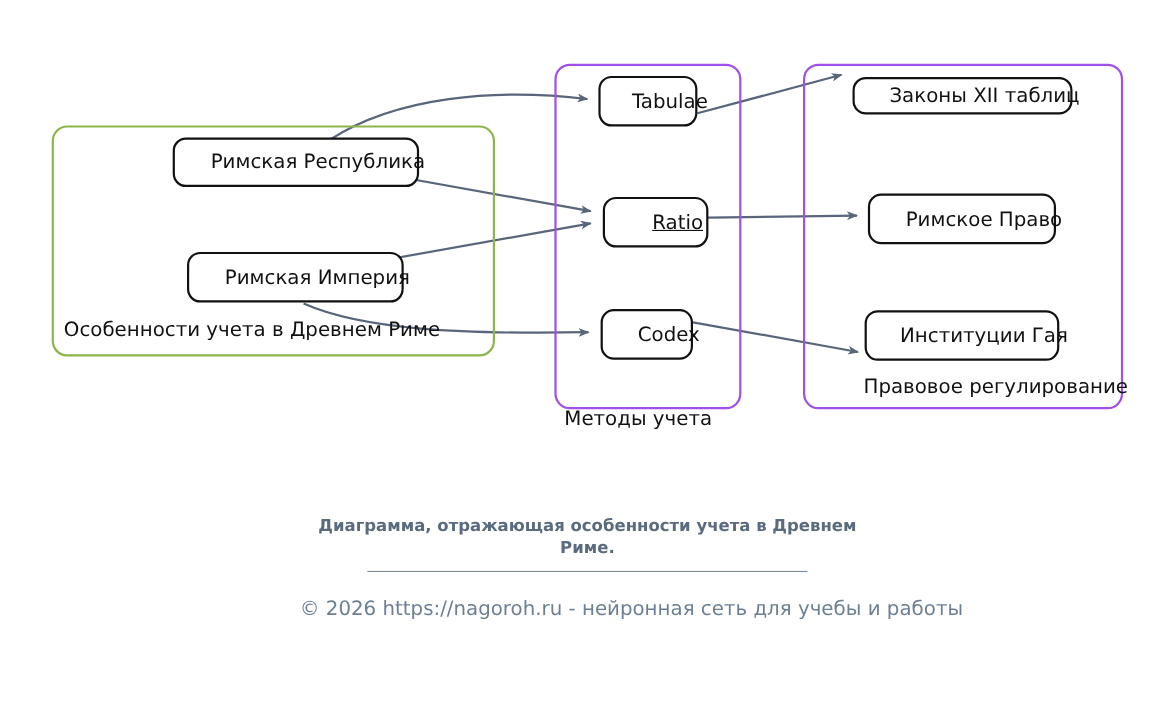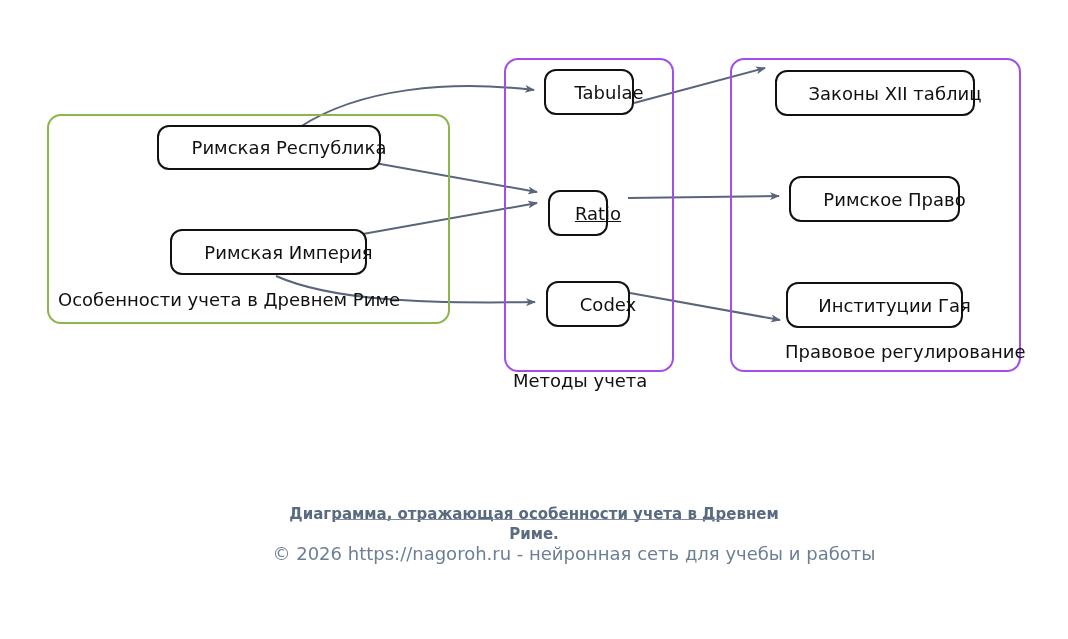--- a/index.html
+++ b/index.html
@@ -120,42 +120,42 @@
     <span>Римская Империя</span>
   </div>
 
   <div class="cluster purple" style="left:504px; top:58px; width:170px; height:314px;"></div>
   <div class="cluster-label" style="left:513px; top:343px;margin-top:29px;">Методы учета</div>
 
   <div class="node" style="left:544px; top:69px; width:90px; height:46px;">
     <span>Tabulae</span>
   </div>
 
-  <div class="node" style="left:548px; top:190px; width:60px; height:46px;text-decoration:underline;">
+  <div class="node" style="left:548px; top:179px; width:96px; height:46px;text-decoration:underline;">
     <span>Ratio</span>
   </div>
 
   <div class="node" style="left:546px; top:281px; width:84px; height:46px;">
     <span>Codex</span>
   </div>
 
   <div class="cluster purple" style="left:730px; top:58px; width:291px; height:314px;"></div>
   <div class="cluster-label" style="left:740px; top:343px;margin-left:45px;">Правовое регулирование</div>
 
-  <div class="node" style="left:775px; top:70px; width:200px; height:46px;">
+  <div class="node" style="left:775px; top:70px; width:200px; height:34px;">
     <span>Законы XII таблиц</span>
   </div>
 
   <div class="node" style="left:789px; top:176px; width:171px; height:46px;">
     <span>Римское Право</span>
   </div>
 
   <div class="node" style="left:786px; top:282px; width:177px; height:46px;">
     <span>Институции Гая</span>
   </div>
 
-  <div class="caption" style="top:468px; padding:0 280px; box-sizing:border-box;margin-top:36px;">Диаграмма, отражающая особенности учета в Древнем Риме.</div>
+  <div class="caption" style="top:468px; padding:0 280px; box-sizing:border-box;">Диаграмма, отражающая особенности учета в Древнем Риме.</div>
 
   <div class="caption-rule" style="left:334px; top:519px; width:400px;"></div>
 
   <div class="footer" style="top:543px;">© 2026 https://nagoroh.ru - нейронная сеть для учебы и работы</div>
 
 </div>
 
 </body></html>

